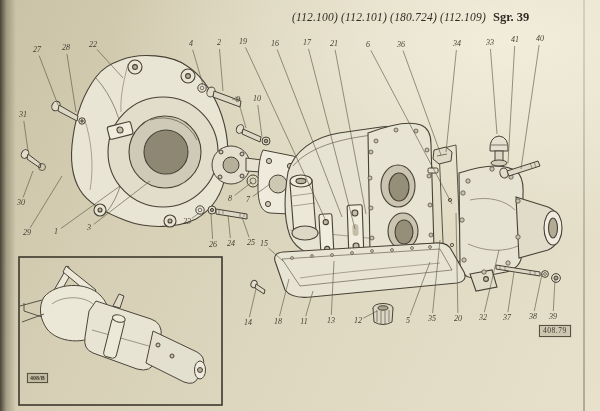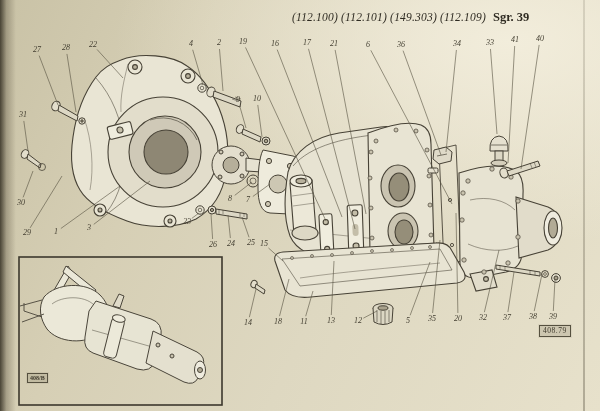--- a/index.html
+++ b/index.html
@@ -24,21 +24,21 @@
   .line{stroke:#474236;fill:none;}
 </style>
 </head>
 <body>
 
 <div class="page">
   <div class="edge-left"></div>
   <div class="crease-right"></div>
 
   <div class="header">
-    <span class="codes">(112.100) (112.101) (149.303) (112.109)</span><span class="group">Sgr. 39</span>
+    <span class="codes">(112.100) (112.101) (180.724) (112.109)</span><span class="group">Sgr. 39</span>
   </div>
 
   <svg width="600" height="411" viewBox="0 0 600 411">
 
     <g stroke="#474236" stroke-width="1.1" fill="#e9e5d4">
       <path d="M121,60 C140,52 172,55 187,66 C201,75 212,92 219,108 C227,128 230,150 226,172
                C223,193 213,209 196,219 C178,228 148,229 127,221 C108,214 89,205 80,190
                C72,177 70,157 73,137 C76,115 84,93 96,77 C103,68 110,64 121,60 Z"></path>
       <path d="M96,78 C112,96 122,120 124,146 C126,172 120,196 106,213" fill="none" stroke-width=".8" opacity=".7"></path>
       <circle cx="163" cy="152" r="55" fill="#e2ddcb"></circle>

